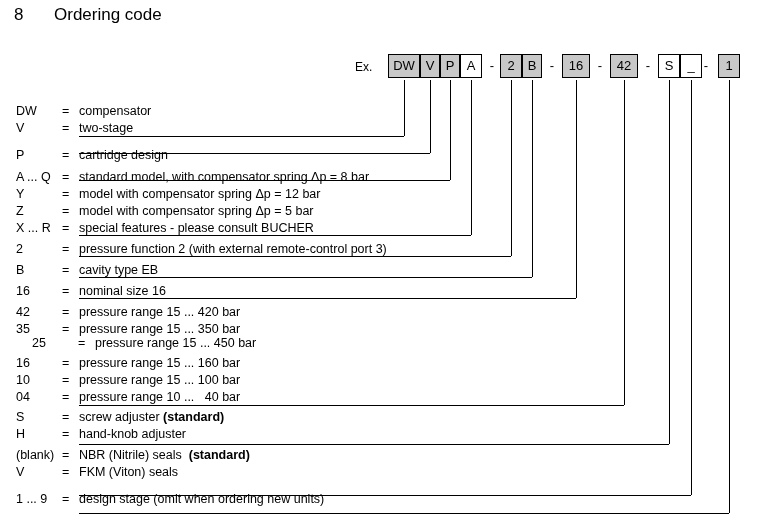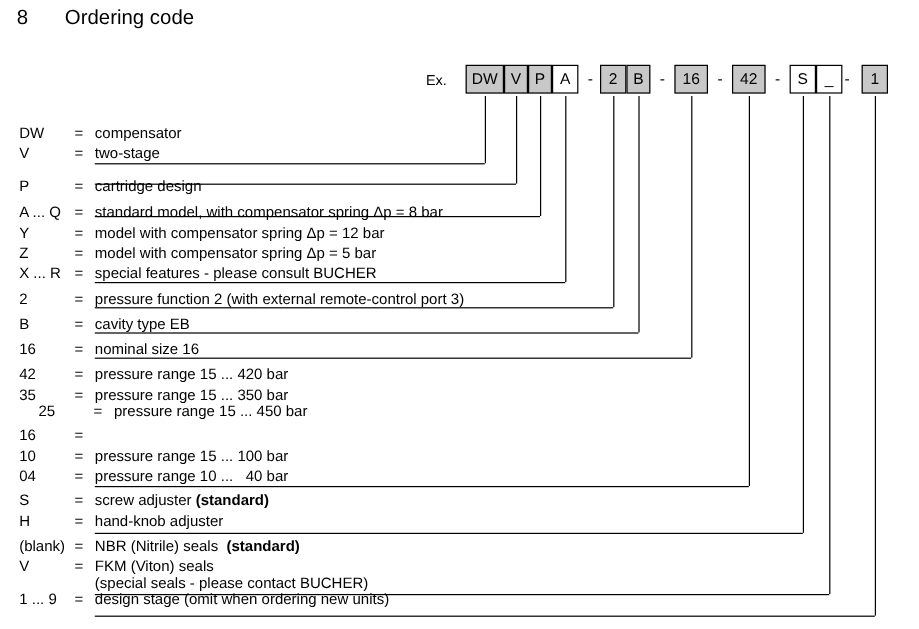--- a/index.html
+++ b/index.html
@@ -219,20 +219,21 @@
       <span class="desc">pressure range 15 ... 350 bar</span>
     </div>
     <div class="row" style="top: 336px; margin-left: 16px;">
       <span class="key">25</span>
       <span class="eq">=</span>
       <span class="desc">pressure range 15 ... 450 bar</span>
     </div>
     <div class="row" style="top: 356px;">
       <span class="key">16</span>
       <span class="eq">=</span>
+      <span class="desc">pressure range 15 ... 160 bar</span>
     </div>
     <div class="row" style="top: 373px;">
       <span class="key">10</span>
       <span class="eq">=</span>
       <span class="desc">pressure range 15 ... 100 bar</span>
     </div>
     <div class="row" style="top: 390px; padding-left: 46px;">
       <span class="key">04</span>
       <span class="eq">=</span>
       <span class="desc">pressure range 10 ...   40 bar</span>
@@ -250,23 +251,18 @@
     <div class="row" style="top: 448px;">
       <span class="key">(blank)</span>
       <span class="eq">=</span>
       <span class="desc">NBR (Nitrile) seals  <b>(standard)</b></span>
     </div>
     <div class="row" style="top: 465px;">
       <span class="key">V</span>
       <span class="eq">=</span>
       <span class="desc">FKM (Viton) seals</span>
     </div>
-    <div class="row" style="top: 479px;">
-      <span class="key"></span>
-      <span class="eq"></span>
-      <span class="desc">(special seals - please contact BUCHER)</span>
-    </div>
     <div class="row" style="top: 492px; padding-left: 32px;">
       <span class="key">1 ... 9</span>
       <span class="eq">=</span>
       <span class="desc">design stage (omit when ordering new units)</span>
     </div>
   </div>
 
 </body></html>

